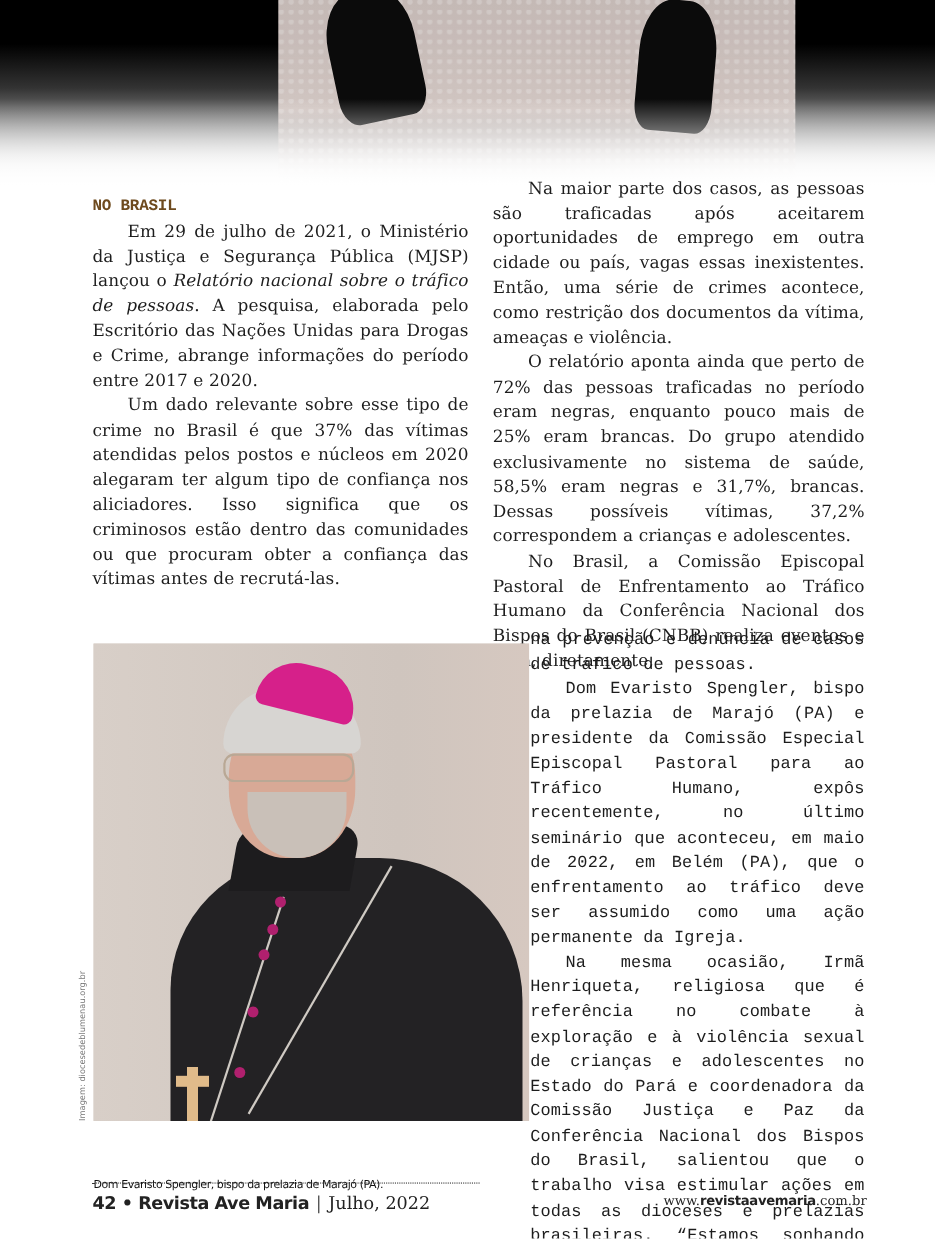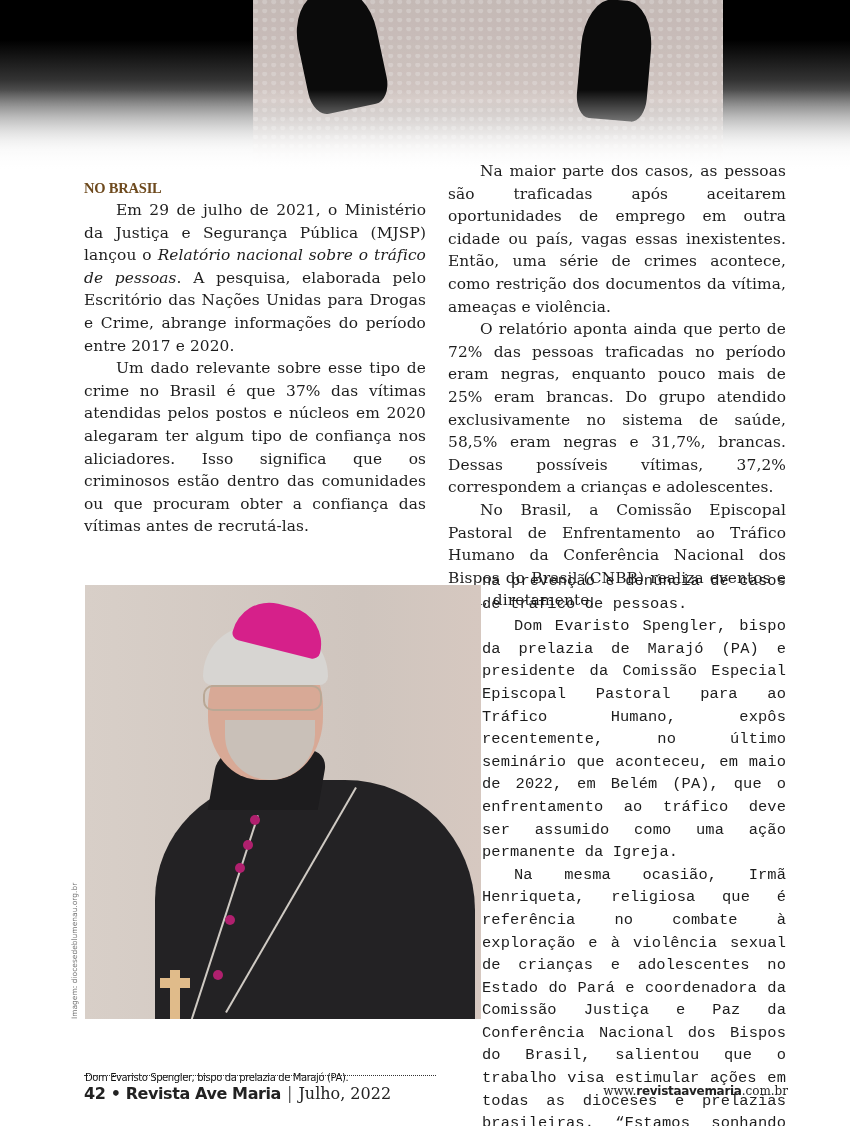--- a/index.html
+++ b/index.html
@@ -34,21 +34,21 @@
 
   .col {
     position: absolute; font-size: 15.4px; line-height: 22.6px;
     text-align: justify; letter-spacing: 0.1px;
   }
   .col p { margin: 0; text-indent: 32px; }
   .col-left { left: 84px; top: 160px; width: 342px; }
   .col-right { left: 448px; top: 160px; width: 338px; }
   .col-right-lower { left: 482px; top: 570px; width: 304px; font-family: Liberation Mono, monospace; }
   .heading {
-    font-family: Liberation Serif, serif;
+    font-family: Liberation Mono, monospace;
     font-weight: bold; color: #6e4a1e; font-size: 14.5px;
     line-height: 22px; margin: 17px 0 0 0; text-indent: 0; letter-spacing: -0.2px;
   }
   em { font-style: italic; }
 
   .photo {
     position: absolute; left: 85px; top: 585px; width: 396px; height: 434px;
     background: #d3c9c2; overflow: hidden;
   }
   .photo .wall { position: absolute; inset: 0; background: linear-gradient(to right, #d8cfc8, #cfc5be 70%, #d6c8c0); }

